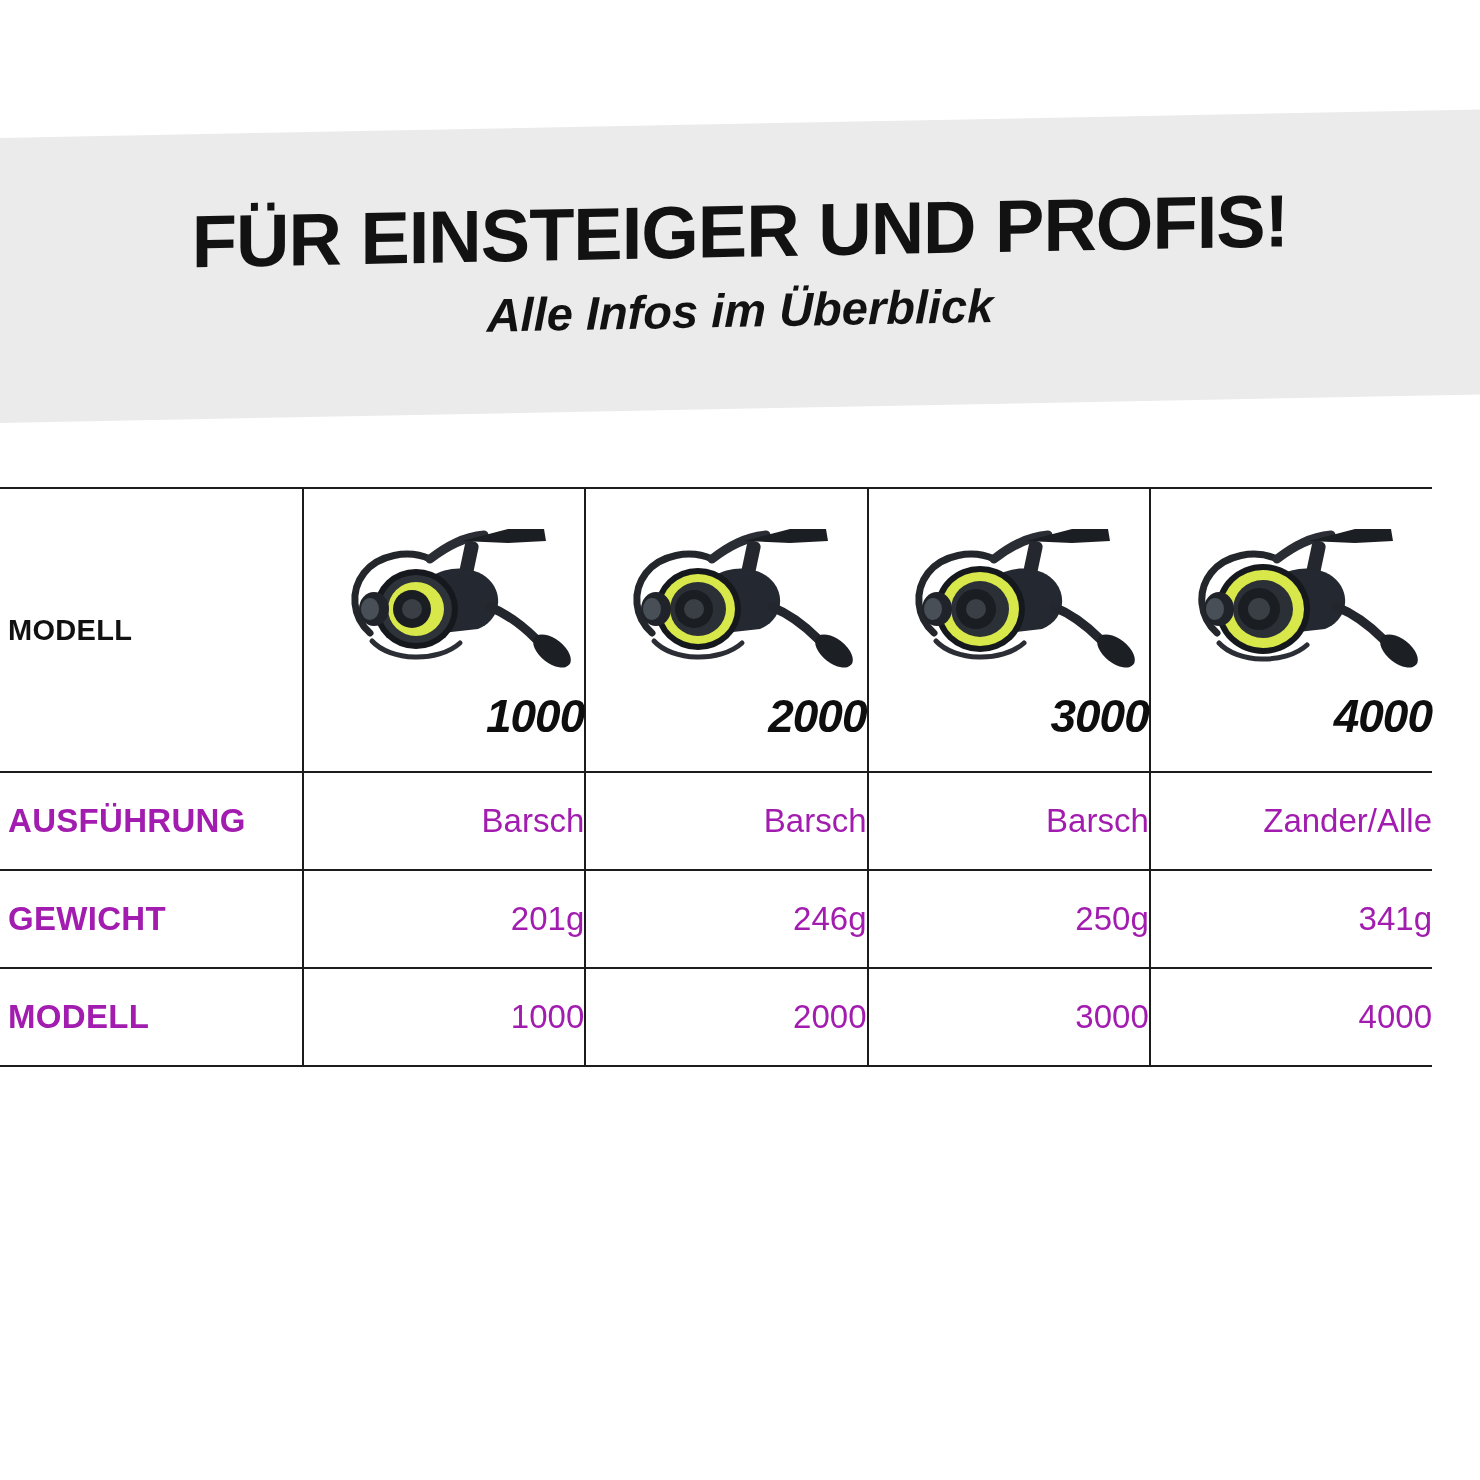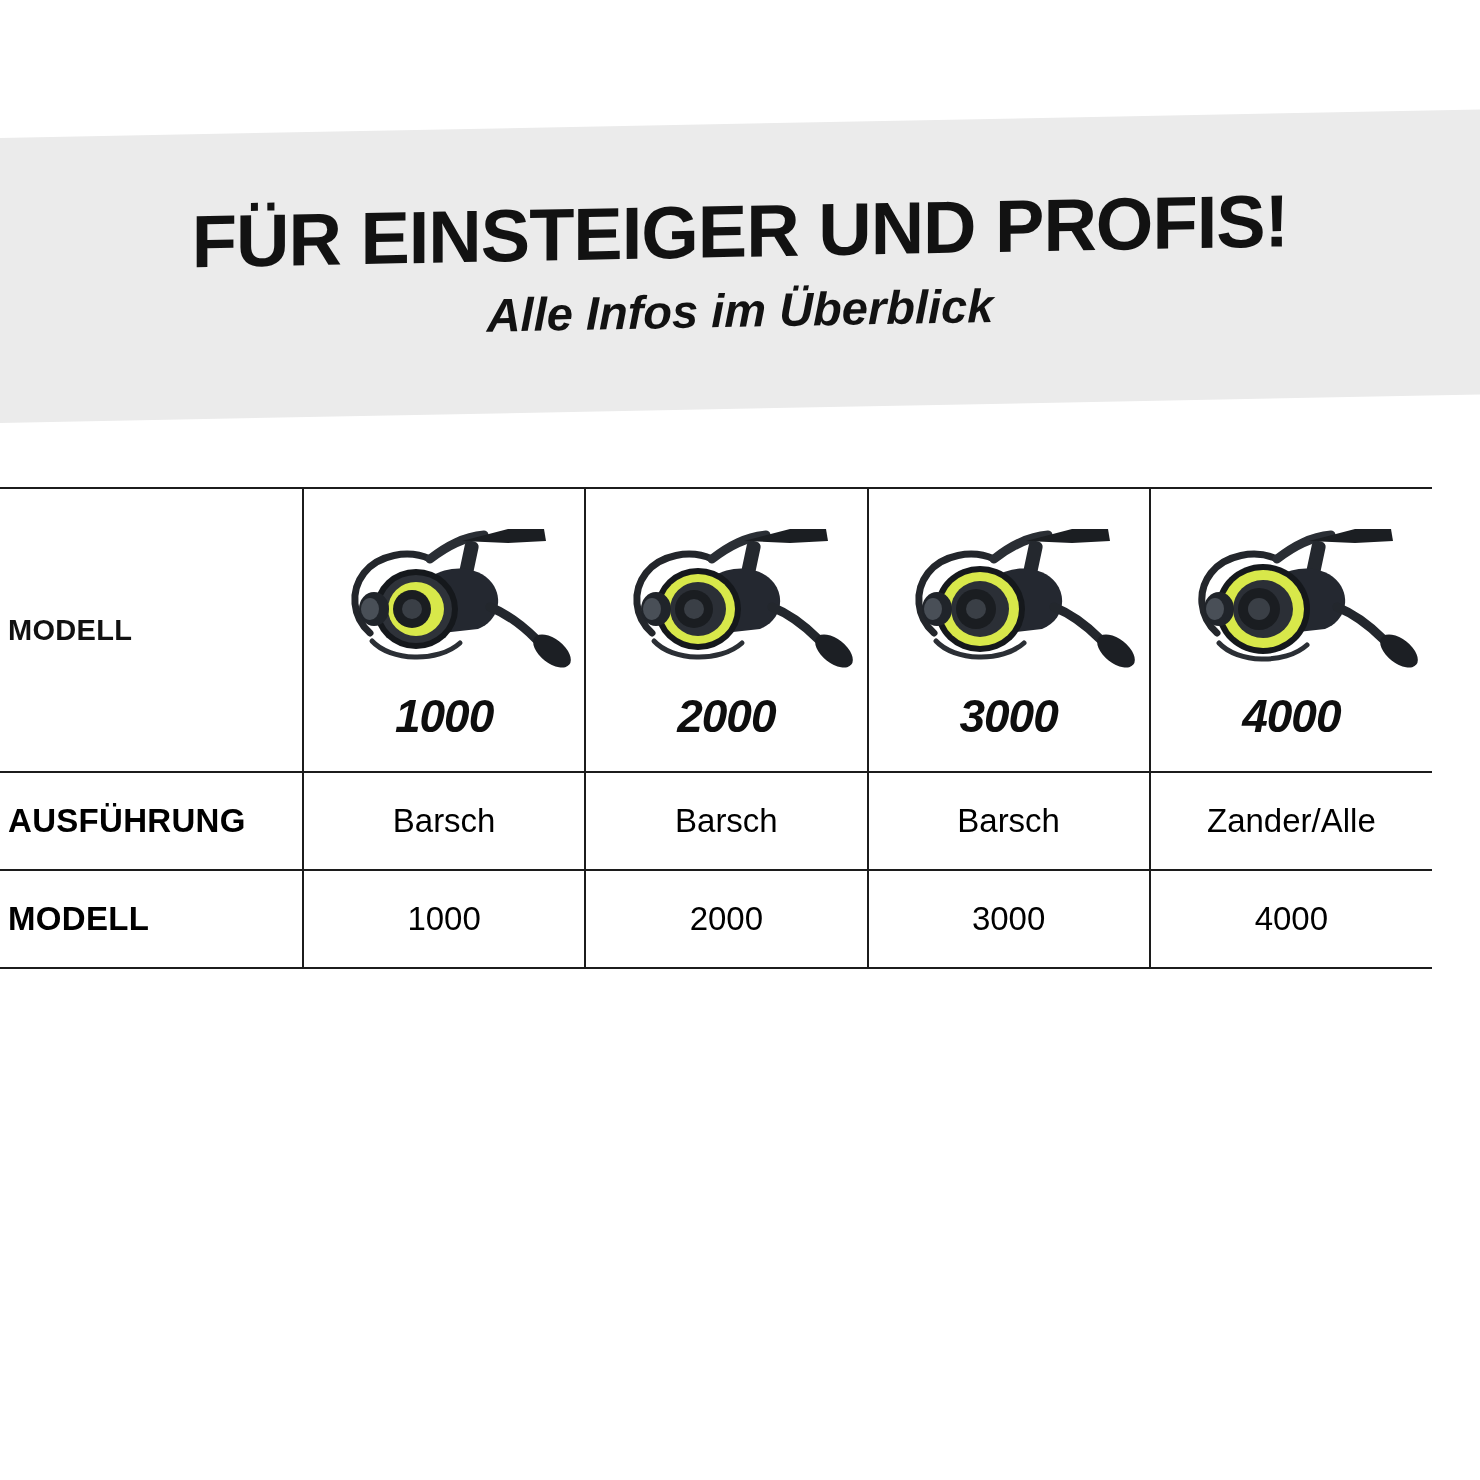--- a/index.html
+++ b/index.html
@@ -63,21 +63,21 @@
     position: absolute;
     left: 0;
     top: 487px;
     width: 1432px;
     border-collapse: collapse;
     table-layout: fixed;
   }
   .spec-table td, .spec-table th {
     border: 2px solid #1c1c1c;
     padding: 0;
-    text-align: center;
+    text-align: right;
     vertical-align: middle;
   }
   .spec-table tr > *:first-child {
     border-left: none;
   }
   .spec-table tr > *:last-child {
     border-right: none;
   }
   .label-cell {
     width: 294px;
@@ -87,21 +87,21 @@
     font-weight: bold;
     letter-spacing: 0.3px;
     color: #111111;
   }
   .model-row td {
     height: 282px;
   }
   .data-row td {
     height: 96px;
     font-size: 33px;
-    color: #000000;
+    color: #a21caf;
   }
   .model-cell {
     position: relative;
   }
   .reel-wrap {
     width: 100%;
     height: 178px;
     display: flex;
     align-items: center;
     justify-content: center;
@@ -238,20 +238,27 @@
     </tr>
 
     <tr class="data-row">
       <td class="label-cell">AUSFÜHRUNG</td>
       <td class="ausf-cell">Barsch</td>
       <td class="ausf-cell">Barsch</td>
       <td class="ausf-cell">Barsch</td>
       <td class="ausf-cell wide-text">Zander/Alle</td>
     </tr>
 
+    <tr class="data-row">
+      <td class="label-cell">GEWICHT</td>
+      <td>201g</td>
+      <td>246g</td>
+      <td>250g</td>
+      <td>341g</td>
+    </tr>
 
 
     <tr class="data-row">
       <td class="label-cell">MODELL</td>
       <td>1000</td>
       <td>2000</td>
       <td>3000</td>
       <td>4000</td>
     </tr>
 

